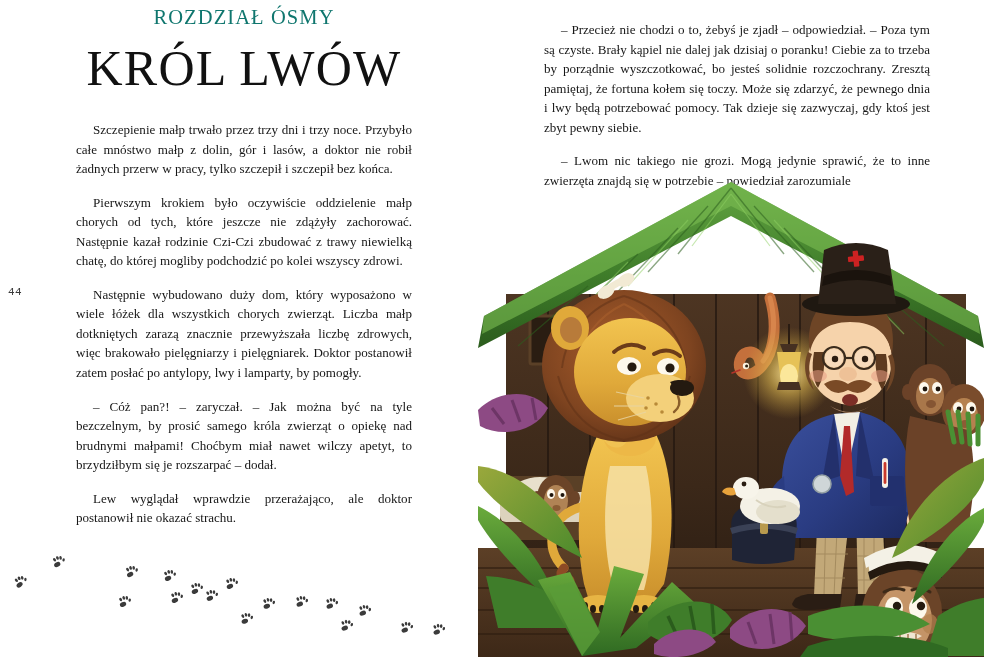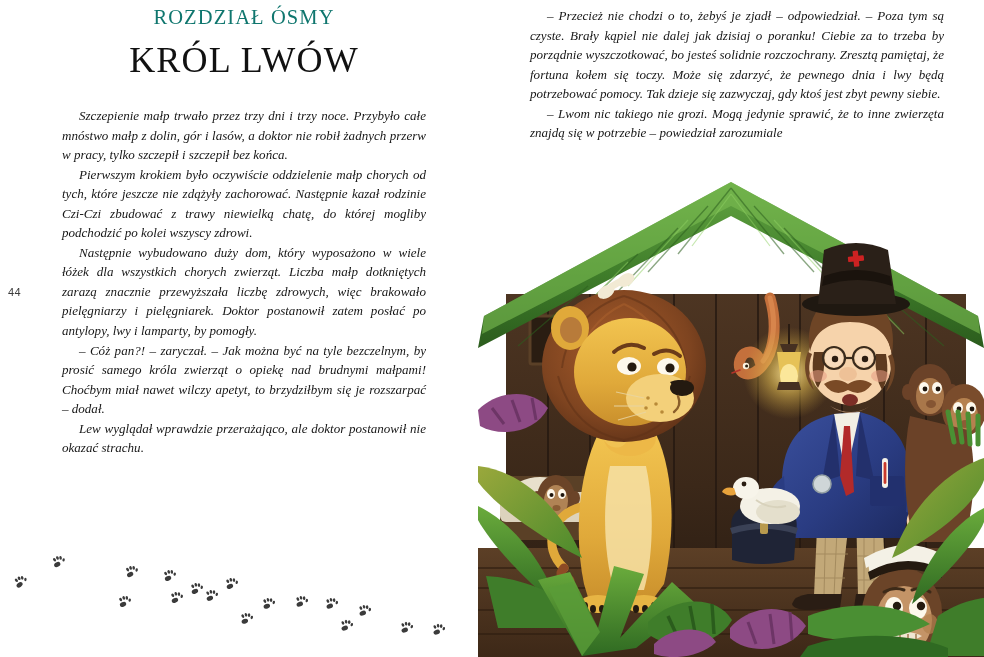--- a/index.html
+++ b/index.html
@@ -25,21 +25,21 @@
   }
 
   
   .page-number {
     position: absolute;
     left: 8px;
     top: 286px;
     font-size: 11px;
     letter-spacing: 0.5px;
     color: #3a3a3a;
-    font-family: Liberation Sans, sans-serif;
+    font-family: Liberation Mono, monospace;
   }
 
   
   .chapter-kicker {
     position: absolute;
     left: 62px;
     top: 6px;
     width: 364px;
     text-align: center;
     font-size: 20.5px;
@@ -47,21 +47,21 @@
     font-variant: normal;
     color: #0f766e;
     font-family: "Liberation Serif", "DejaVu Serif", serif;
   }
   .chapter-title {
     position: absolute;
     left: 62px;
     top: 42px;
     width: 364px;
     text-align: center;
-    font-size: 36px;
+    font-size: 50px;
     letter-spacing: 1.2px;
     line-height: 1.05;
     color: #111111;
     font-family: "Liberation Serif", "DejaVu Serif", serif;
   }
 
   
   .col {
     position: absolute;
     font-size: 13.05px;
@@ -75,23 +75,22 @@
     left: 62px;
     top: 106px;
     width: 364px;
   }
   .col.right {
     left: 530px;
     top: 6px;
     width: 414px;
   }
   .col p {
-    margin: 0;
+    margin: 14px;
     text-indent: 17px;
-    font-style: italic;
   }
 
   
   .paw-trail {
     position: absolute;
     left: 0;
     top: 548px;
     width: 470px;
     height: 105px;
     pointer-events: none;

